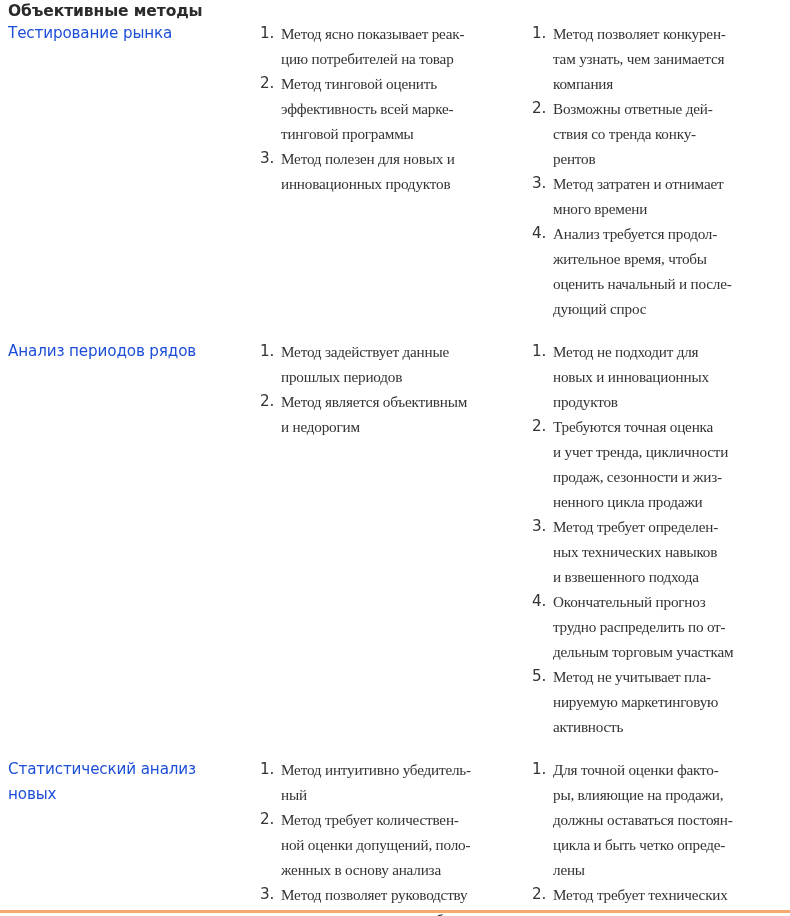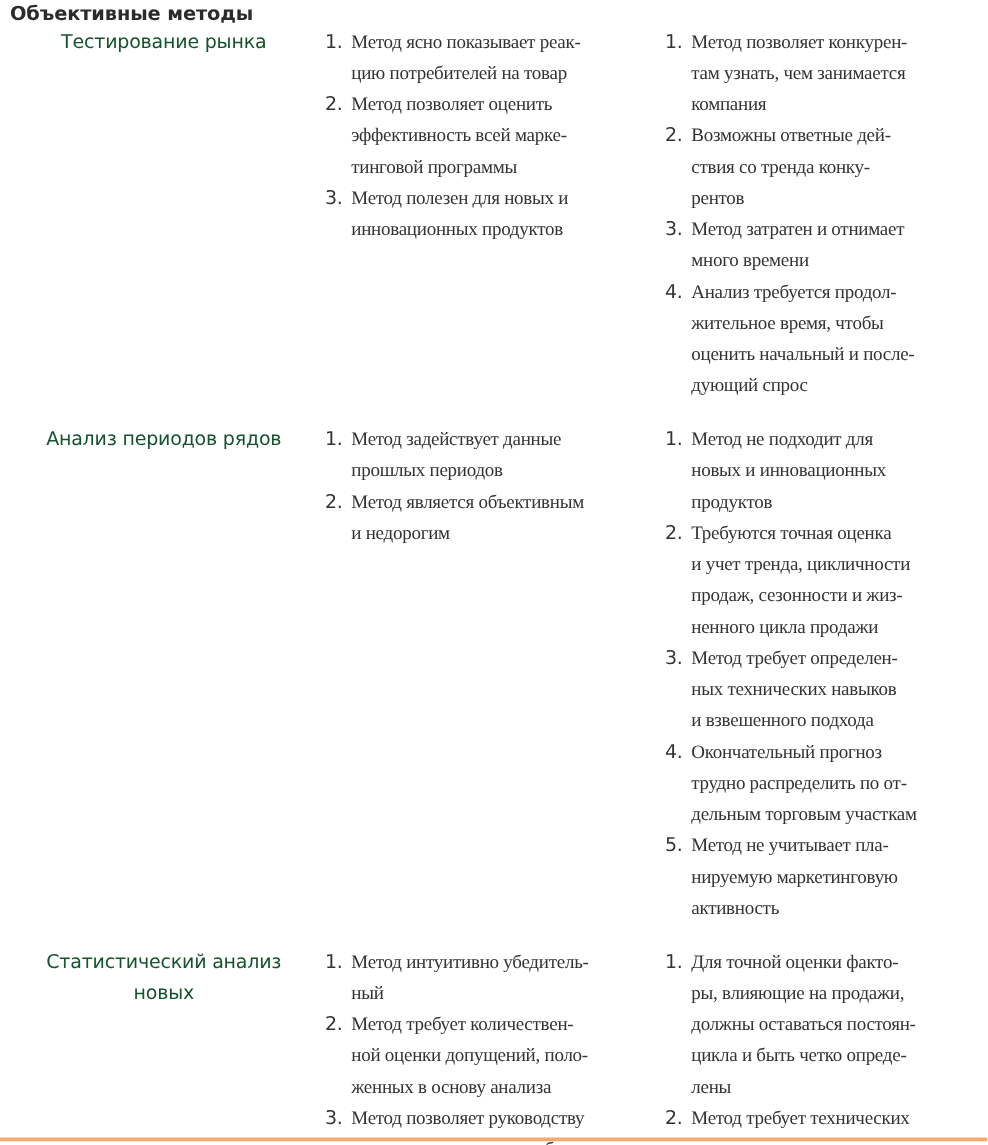--- a/index.html
+++ b/index.html
@@ -46,23 +46,22 @@
 
   .table td {
     vertical-align: top;
     padding: 0;
   }
 
   .row-method {
     padding: 0 6px 0 8px;
     font-size: 15.2px;
     line-height: 25px;
-    color: #14532d;
+    color: #1d4ed8;
     letter-spacing: -0.15px;
-    text-align: center;
   }
 
   .row-method .ln { display: block; white-space: nowrap; }
 
   ol.pts {
     list-style: none;
     margin: 0;
     padding: 0;
   }
 
@@ -125,21 +124,21 @@
               <li>
                 <span class="num">1.</span>
                 <span class="body">
                   <span class="ln">Метод ясно показывает реак-</span>
                   <span class="ln">цию потребителей на товар</span>
                 </span>
               </li>
               <li>
                 <span class="num">2.</span>
                 <span class="body">
-                  <span class="ln">Метод позволяет оценить</span>
+                  <span class="ln">Метод тинговой оценить</span>
                   <span class="ln">эффективность всей марке-</span>
                   <span class="ln">тинговой программы</span>
                 </span>
               </li>
               <li>
                 <span class="num">3.</span>
                 <span class="body">
                   <span class="ln">Метод полезен для новых и</span>
                   <span class="ln">инновационных продуктов</span>
                 </span>

